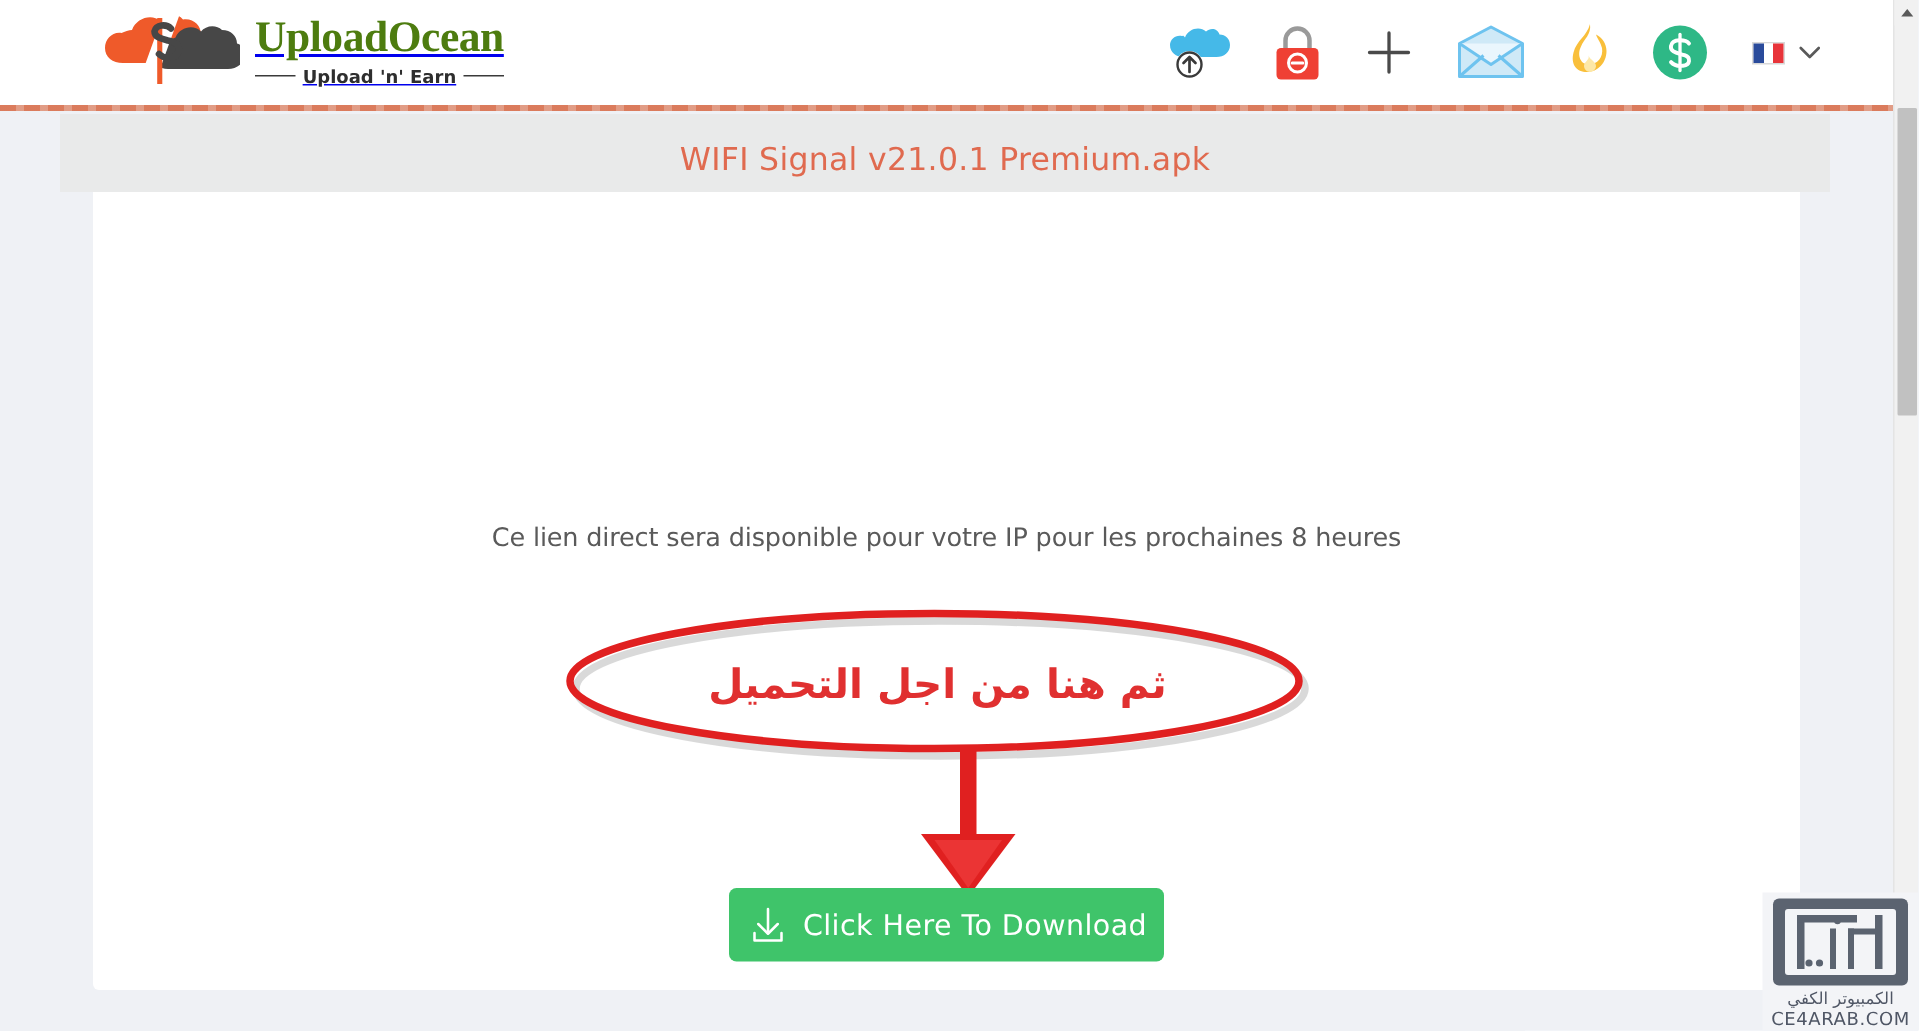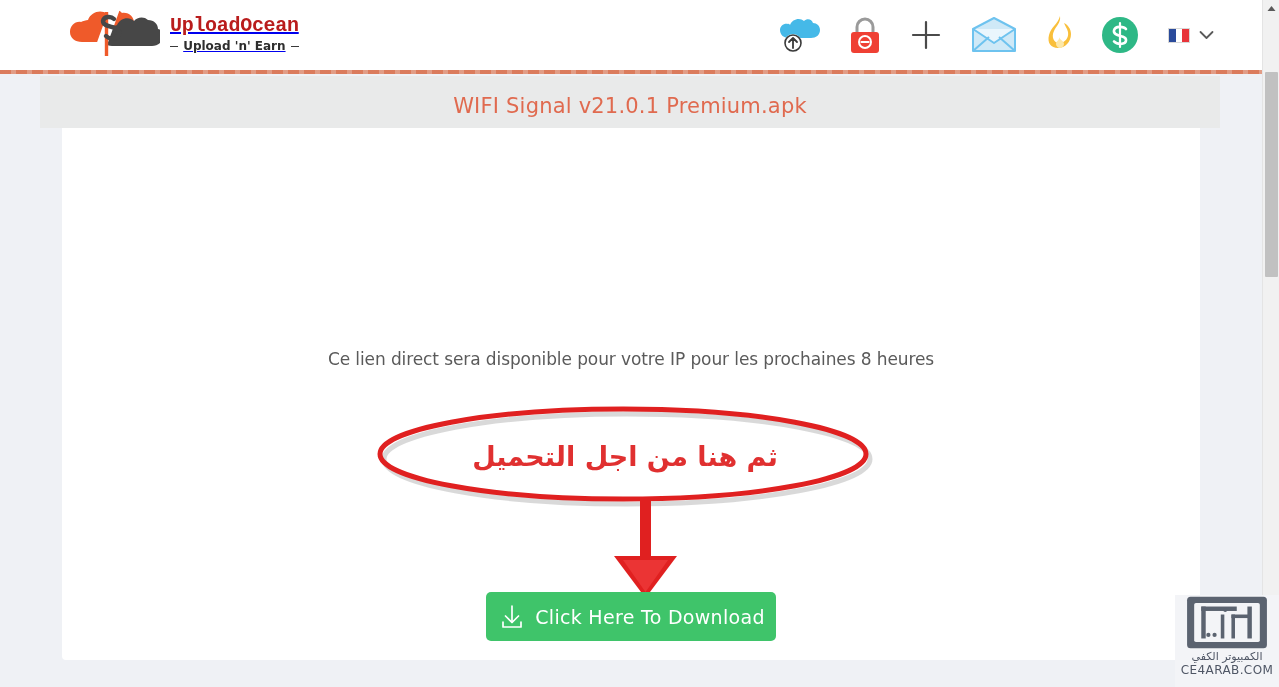--- a/index.html
+++ b/index.html
@@ -35,24 +35,24 @@
   #brand {
     position: absolute;
     left: 62px; top: 6px;
     display: flex;
     align-items: center;
     gap: 10px;
   }
   #logo-mark { width: 98px; height: 56px; display: block; }
   #brand-text { display: flex; flex-direction: column; align-items: center; }
   #brand-name {
-    font-family: Liberation Mono, monospace;
-    font-size: 20px;
+    font-family: Liberation Serif, serif;
+    font-size: 29px;
     font-weight: 700;
-    color: #b91c1c;
+    color: #4d7c0f;
     letter-spacing: -0.3px;
     line-height: 1.05;
   }
   #brand-tag-row {
     display: flex; align-items: center; gap: 5px;
     width: 100%;
     margin-top: 3px;
   }
   .tag-rule { flex: 1; height: 1px; background: #3a3a3a; }
   #brand-tagline {
@@ -257,21 +257,21 @@
   #watermark {
     position: absolute;
     right: 0px; bottom: 0px;
     width: 104px;
     height: 92px;
     background: #f3f4f7;
     display: flex;
     flex-direction: column;
     align-items: center;
     justify-content: flex-end;
-    padding-bottom: 10px;
+    padding-bottom: 1px;
   }
   #wm-glyph { display: block; }
   #wm-ar {
     font-family: "DejaVu Sans", sans-serif;
     font-size: 11px;
     color: #4f5665;
     direction: rtl;
     line-height: 13px;
   }
   #wm-site {

